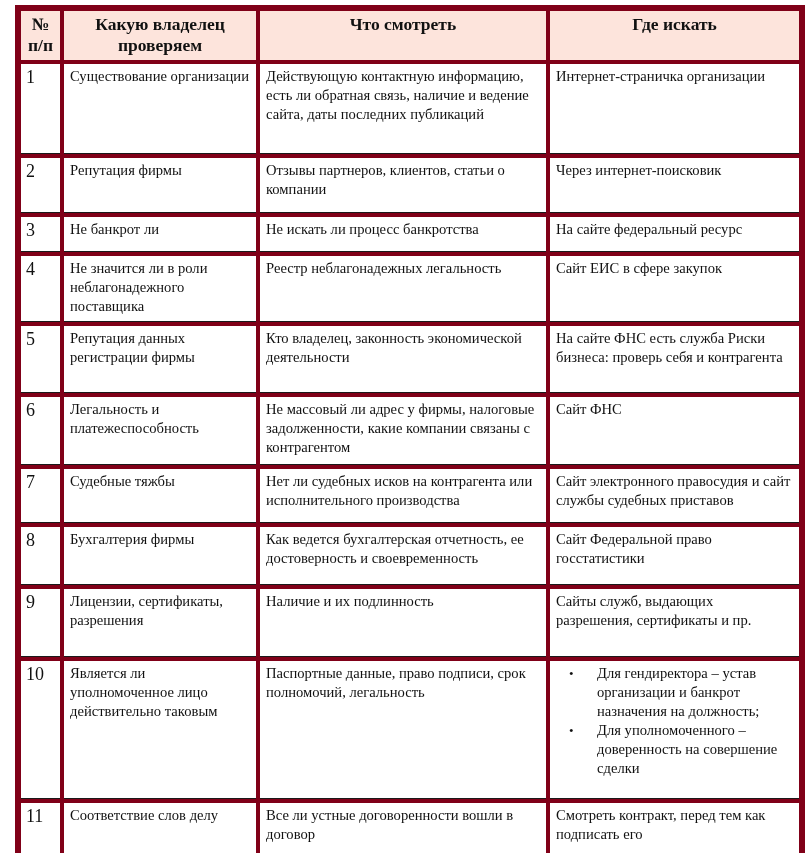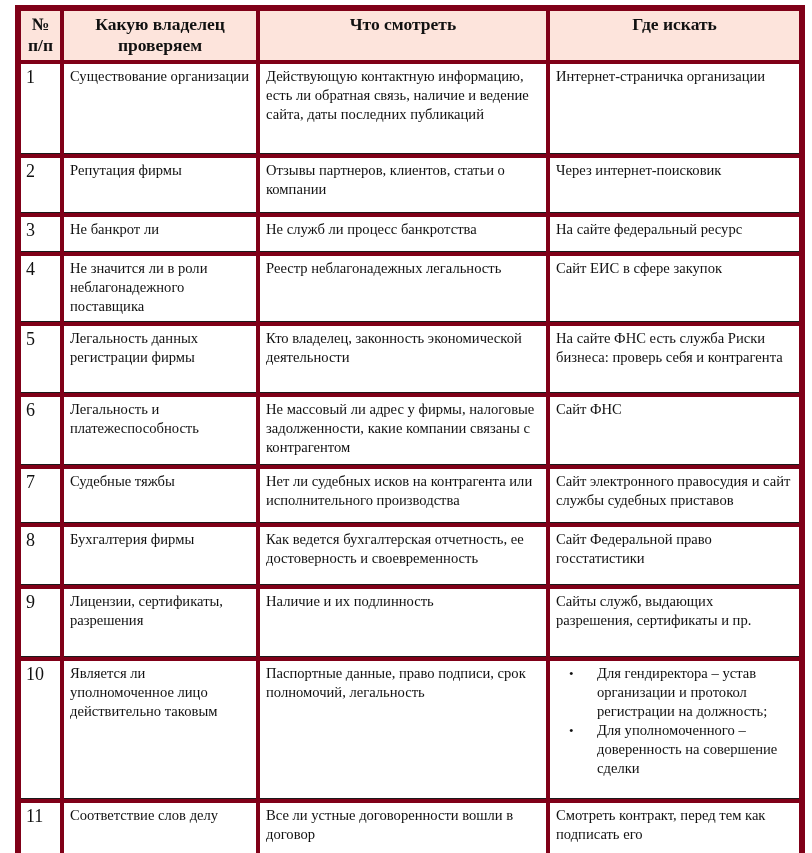--- a/index.html
+++ b/index.html
@@ -120,32 +120,32 @@
     </tr>
     <tr class="r2">
       <td class="num">2</td>
       <td>Репутация фирмы</td>
       <td>Отзывы партнеров, клиентов, статьи о компании</td>
       <td>Через интернет-поисковик</td>
     </tr>
     <tr class="r3">
       <td class="num">3</td>
       <td>Не банкрот ли</td>
-      <td>Не служб ли процесс банкротства</td>
+      <td>Не искать ли процесс банкротства</td>
       <td>На сайте федеральный ресурс</td>
     </tr>
     <tr class="r4">
       <td class="num">4</td>
       <td>Не значится ли в роли неблагонадежного поставщика</td>
       <td>Реестр неблагонадежных легальность</td>
       <td>Сайт ЕИС в сфере закупок</td>
     </tr>
     <tr class="r5">
       <td class="num">5</td>
-      <td>Легальность данных регистрации фирмы</td>
+      <td>Репутация данных регистрации фирмы</td>
       <td>Кто владелец, законность экономической деятельности</td>
       <td>На сайте ФНС есть служба Риски бизнеса: проверь себя и контрагента</td>
     </tr>
     <tr class="r6">
       <td class="num">6</td>
       <td>Легальность и платежеспособность</td>
       <td>Не массовый ли адрес у фирмы, налоговые задолженности, какие компании связаны с контрагентом</td>
       <td>Сайт ФНС</td>
     </tr>
     <tr class="r7">
@@ -167,21 +167,21 @@
       <td>Сайты служб, выдающих разрешения, сертификаты и пр.</td>
     </tr>
     <tr class="r10">
       <td class="num">10</td>
       <td>Является ли уполномоченное лицо действительно таковым</td>
       <td>Паспортные данные, право подписи, срок полномочий, легальность</td>
       <td>
         <ul class="bullets">
           <li>
             <span class="bullet">•</span>
-            <span>Для гендиректора – устав организации и протокол регистрации на должность;</span>
+            <span>Для гендиректора – устав организации и банкрот назначения на должность;</span>
           </li>
           <li>
             <span class="bullet">•</span>
             <span>Для уполномоченного – доверенность на совершение сделки</span>
           </li>
         </ul>
       </td>
     </tr>
     <tr class="r11">
       <td class="num">11</td>

